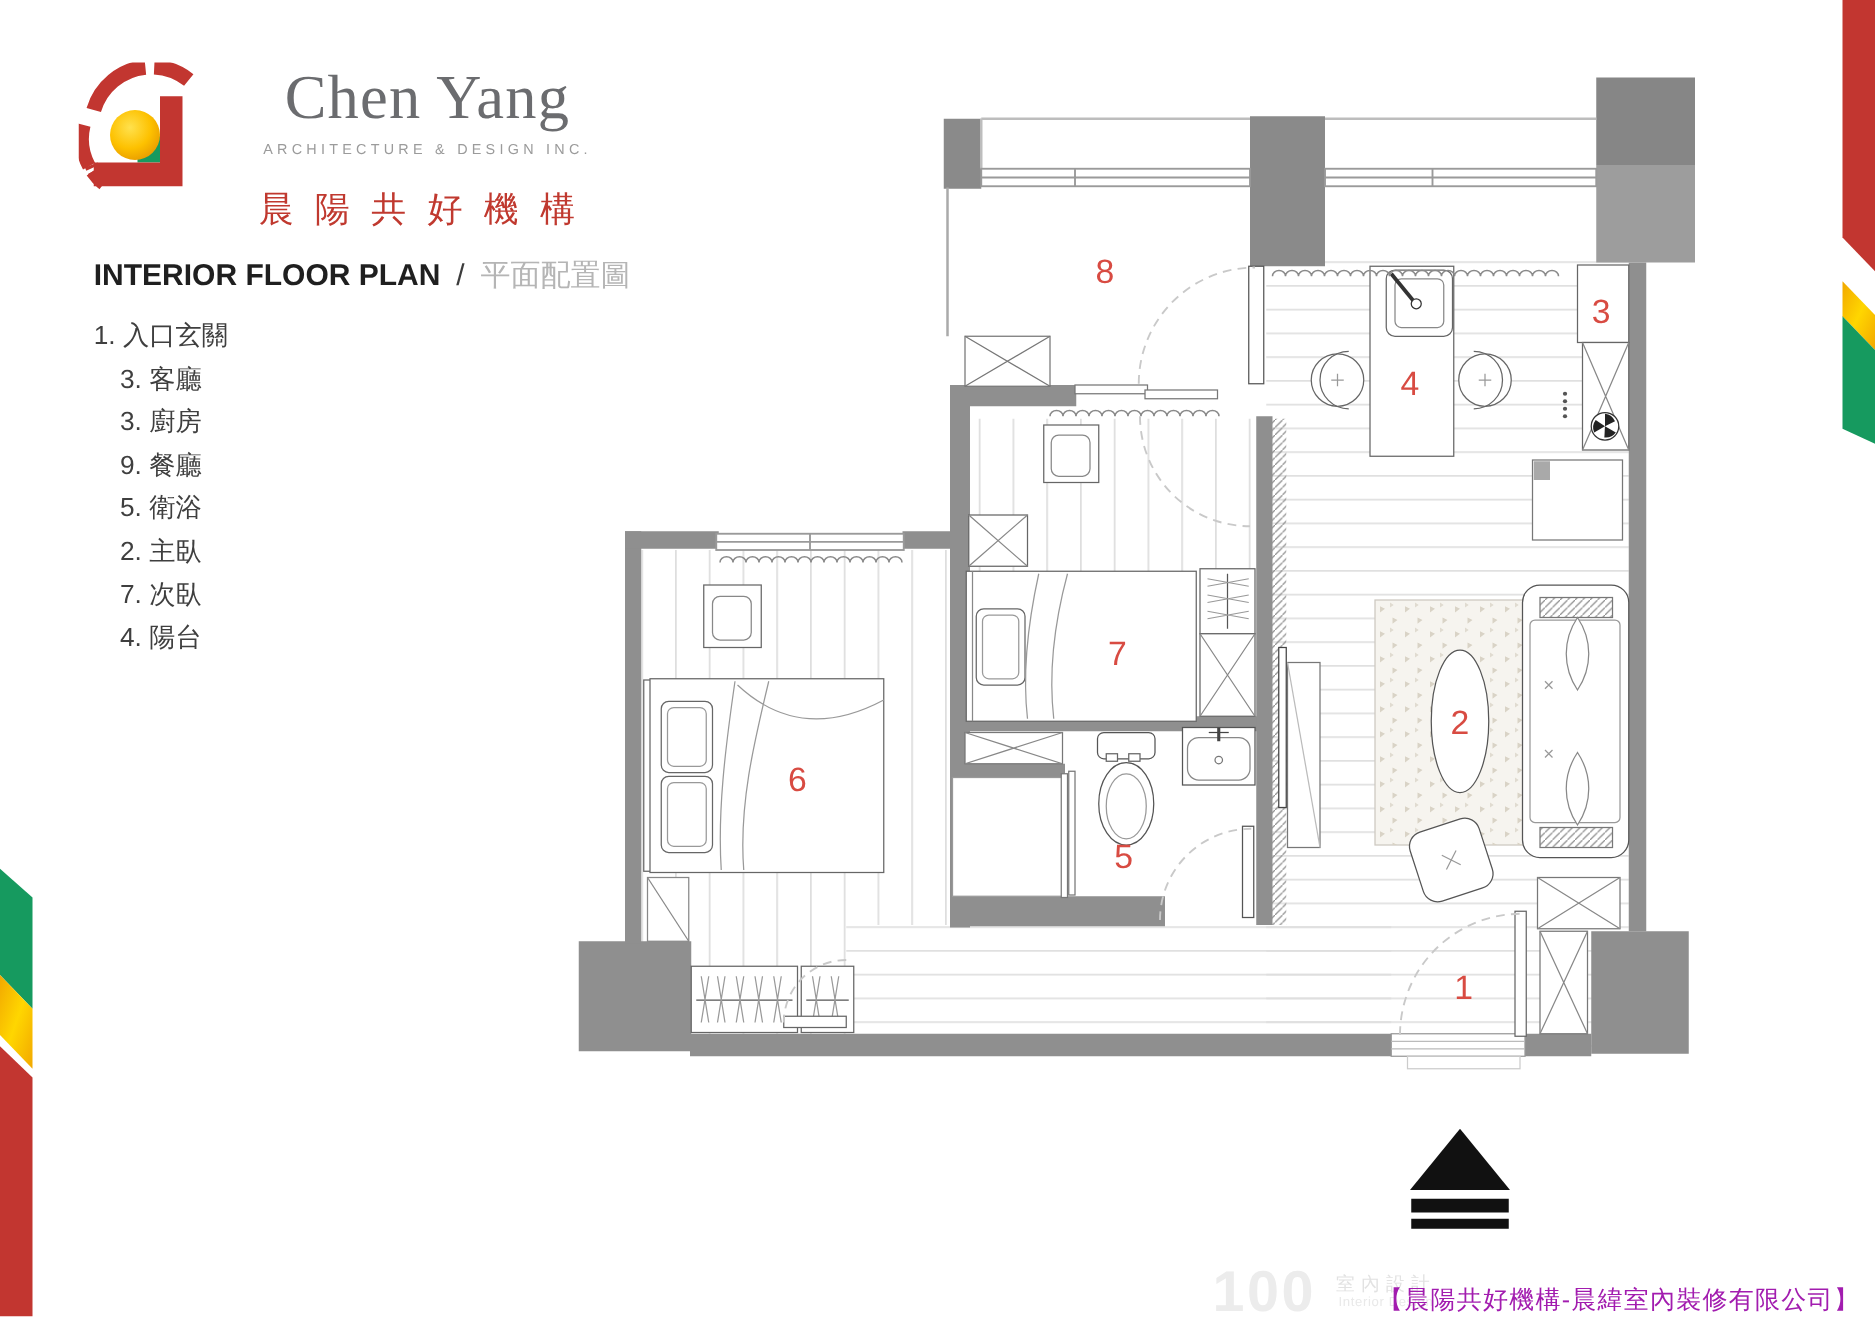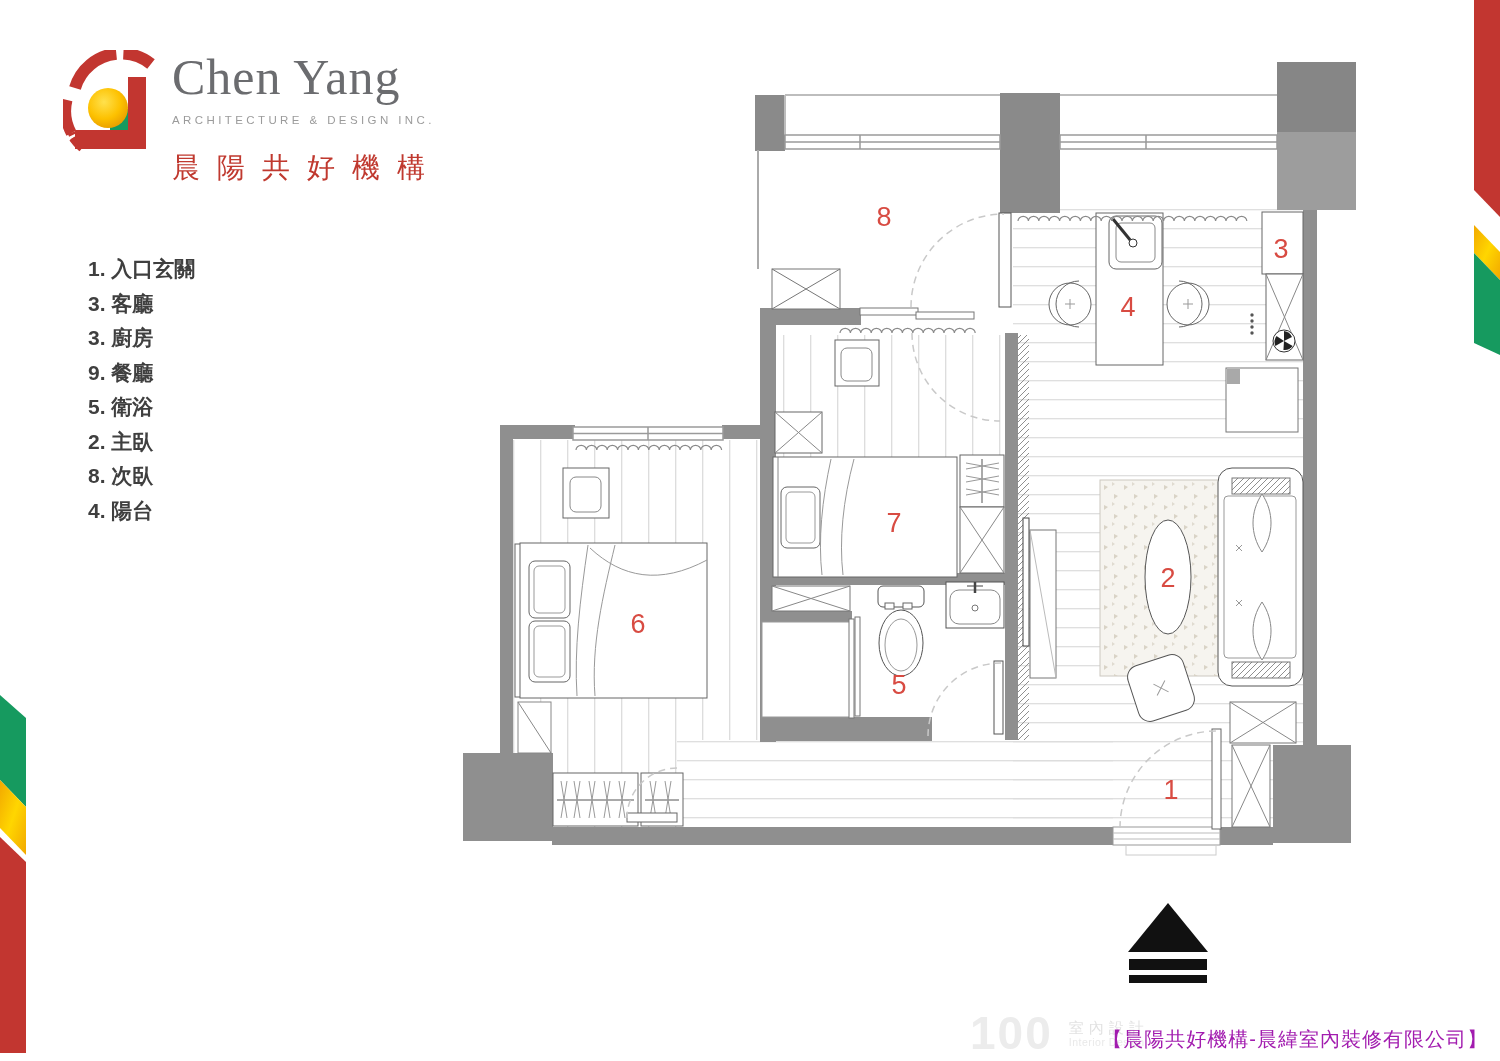--- a/index.html
+++ b/index.html
@@ -1,29 +1,29 @@
 <!DOCTYPE html>
 <html><head>
 <meta charset="utf-8">
 <style>
   html,body{margin:0;padding:0;background:#ffffff;}
   .page{position:relative;width:1500px;height:1061px;background:#fff;overflow:hidden;
-        font-family:"Liberation Sans",sans-serif;}
+        font-family:"Liberation Sans",sans-serif;text-align:center;}
   
   .logo-mark{position:absolute;left:63px;top:50px;width:105px;height:112px;}
   .logo-text{position:absolute;left:172px;top:52px;width:340px;}
   .logo-en{font-family:"Liberation Serif",serif;font-size:50px;line-height:50px;color:#6b6c6f;letter-spacing:1px;}
   .logo-tag{font-size:11.5px;letter-spacing:3.4px;color:#9b9b9b;margin-top:12px;white-space:nowrap;}
   .logo-zh{font-size:28px;color:#c0392f;letter-spacing:17px;margin-top:23px;white-space:nowrap;}
   
   .heading{position:absolute;left:75px;top:204px;font-size:24px;white-space:nowrap;}
   .heading .en{font-weight:bold;color:#1f1f1f;letter-spacing:0px;}
   .heading .sep{color:#3c3c3c;padding:0 6px;}
   .heading .zh{color:#b5b5b5;}
-  .legend{position:absolute;left:88px;top:252px;font-weight:bold;}
+  .legend{position:absolute;left:75px;top:252px;}
   .legend-item{font-size:21px;color:#3f3f3f;height:34.5px;line-height:34.5px;white-space:nowrap;}
   
   .plan{position:absolute;left:0;top:0;width:1500px;height:1061px;}
   
   .ribbon{position:absolute;}
   .ribbon.left{left:0;top:690px;}
   .ribbon.right{right:0;top:0;}
   
   .north{position:absolute;left:1120px;top:895px;}
   
@@ -54,29 +54,34 @@
     <path d="M12 99 V80 H65 V27 H83 V99 Z" fill="#c23630"></path>
     <circle cx="45" cy="58" r="20" fill="url(#ball)"></circle>
   </svg>
 
   <div class="logo-text">
     <div class="logo-en">Chen Yang</div>
     <div class="logo-tag">ARCHITECTURE  &amp;  DESIGN  INC.</div>
     <div class="logo-zh">晨陽共好機構</div>
   </div>
 
+  <div class="heading">
+    <span class="en">INTERIOR FLOOR PLAN</span>
+    <span class="sep">/</span>
+    <span class="zh">平面配置圖</span>
+  </div>
 
   <div class="legend">
     <div class="legend-item">1. 入口玄關</div>
     <div class="legend-item">3. 客廳</div>
     <div class="legend-item">3. 廚房</div>
     <div class="legend-item">9. 餐廳</div>
     <div class="legend-item">5. 衛浴</div>
     <div class="legend-item">2. 主臥</div>
-    <div class="legend-item">8. 次臥</div>
+    <div class="legend-item">7. 次臥</div>
     <div class="legend-item">4. 陽台</div>
   </div>
 
   <svg class="plan" viewBox="0 0 1500 1061">
     <defs>
       <pattern id="pH" width="10" height="19" patternUnits="userSpaceOnUse">
         <path d="M0 0.7 H10" stroke="#dedede" stroke-width="1.3"></path>
       </pattern>
       <pattern id="pV" width="27" height="10" patternUnits="userSpaceOnUse">
         <path d="M0.7 0 V10" stroke="#dcdcdc" stroke-width="1.3"></path>

